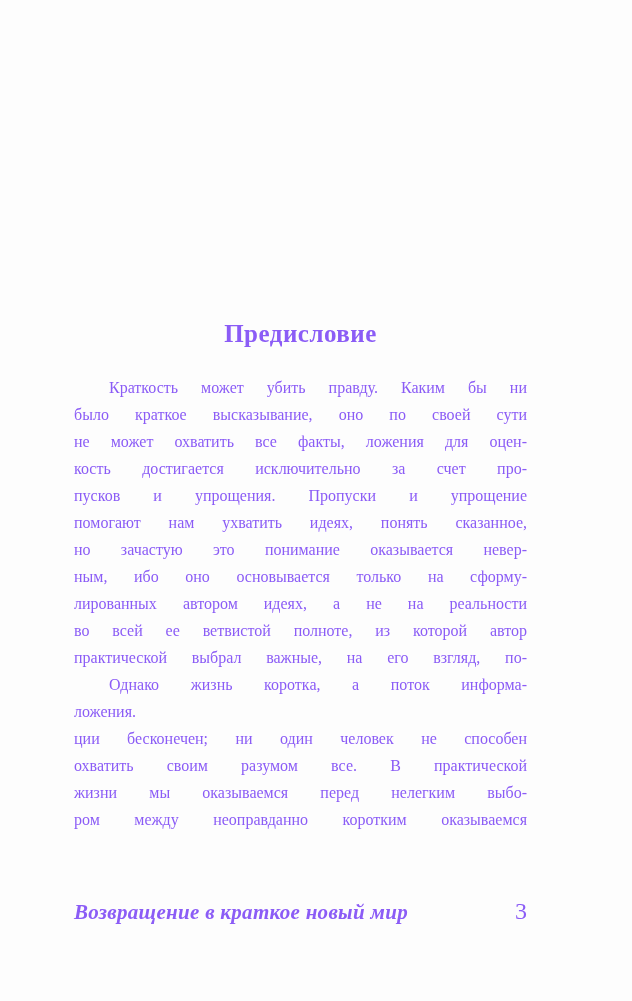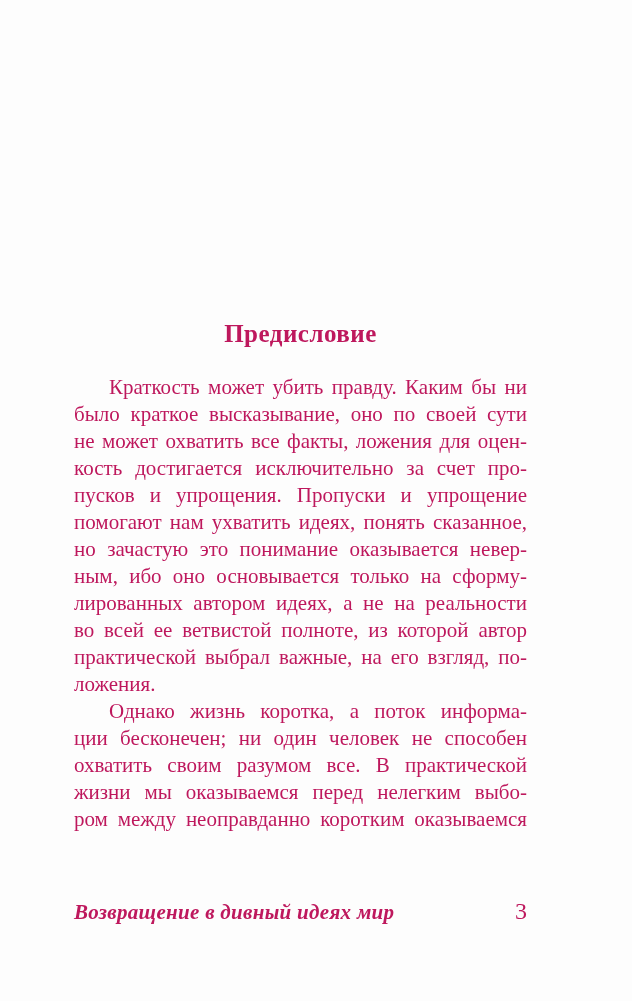--- a/index.html
+++ b/index.html
@@ -6,40 +6,40 @@
   html, body {
     margin: 0;
     padding: 0;
     background: #ffffff;
   }
   .page {
     position: relative;
     width: 632px;
     height: 1001px;
     background: #fdfdfd;
-    color: #be185d;
+    color: #8b5cf6;
     font-family: "Liberation Serif", "DejaVu Serif", serif;
     overflow: hidden;
   }
   .content {
     position: absolute;
     left: 74px;
     top: 318px;
     width: 453px;
   }
   .heading {
     margin: 0 0 25px 0;
     font-size: 25px;
     line-height: 31px;
     font-weight: bold;
     text-align: center;
     letter-spacing: 0.5px;
   }
   .bodytext {
-    font-size: 21px;
+    font-size: 16px;
   }
   .line {
     line-height: 27px;
     text-align: justify;
     text-align-last: justify;
     white-space: normal;
     word-spacing: 1px;
   }
   .line.first-line {
     text-indent: 35px;
@@ -82,29 +82,29 @@
       <div class="line">было краткое высказывание, оно по своей сути</div>
       <div class="line">не может охватить все факты, ложения для оцен-</div>
       <div class="line">кость достигается исключительно за счет про-</div>
       <div class="line">пусков и упрощения. Пропуски и упрощение</div>
       <div class="line">помогают нам ухватить идеях, понять сказанное,</div>
       <div class="line">но зачастую это понимание оказывается невер-</div>
       <div class="line">ным, ибо оно основывается только на сформу-</div>
       <div class="line">лированных автором идеях, а не на реальности</div>
       <div class="line">во всей ее ветвистой полноте, из которой автор</div>
       <div class="line">практической выбрал важные, на его взгляд, по-</div>
+      <div class="line first-line">Однако жизнь коротка, а поток информа-</div>
+
       <div class="line last-line">ложения.</div>
-
-      <div class="line first-line">Однако жизнь коротка, а поток информа-</div>
       <div class="line">ции бесконечен; ни один человек не способен</div>
       <div class="line">охватить своим разумом все. В практической</div>
       <div class="line">жизни мы оказываемся перед нелегким выбо-</div>
       <div class="line">ром между неоправданно коротким оказываемся</div>
     </div>
 
   </div>
 
   <div class="footer">
-    <span class="running-title">Возвращение в дивный идеях мир</span>
+    <span class="running-title">Возвращение в краткое новый мир</span>
     <span class="page-number">3</span>
   </div>
 
 </div>
 
 </body></html>

